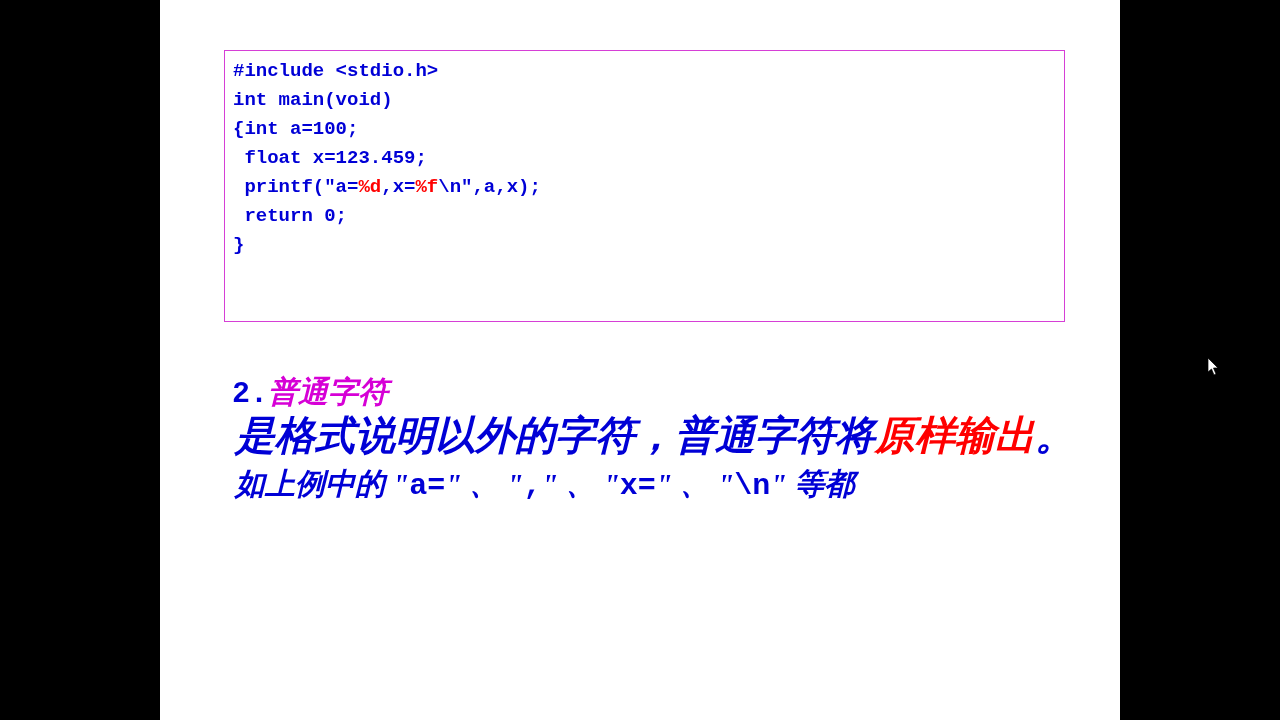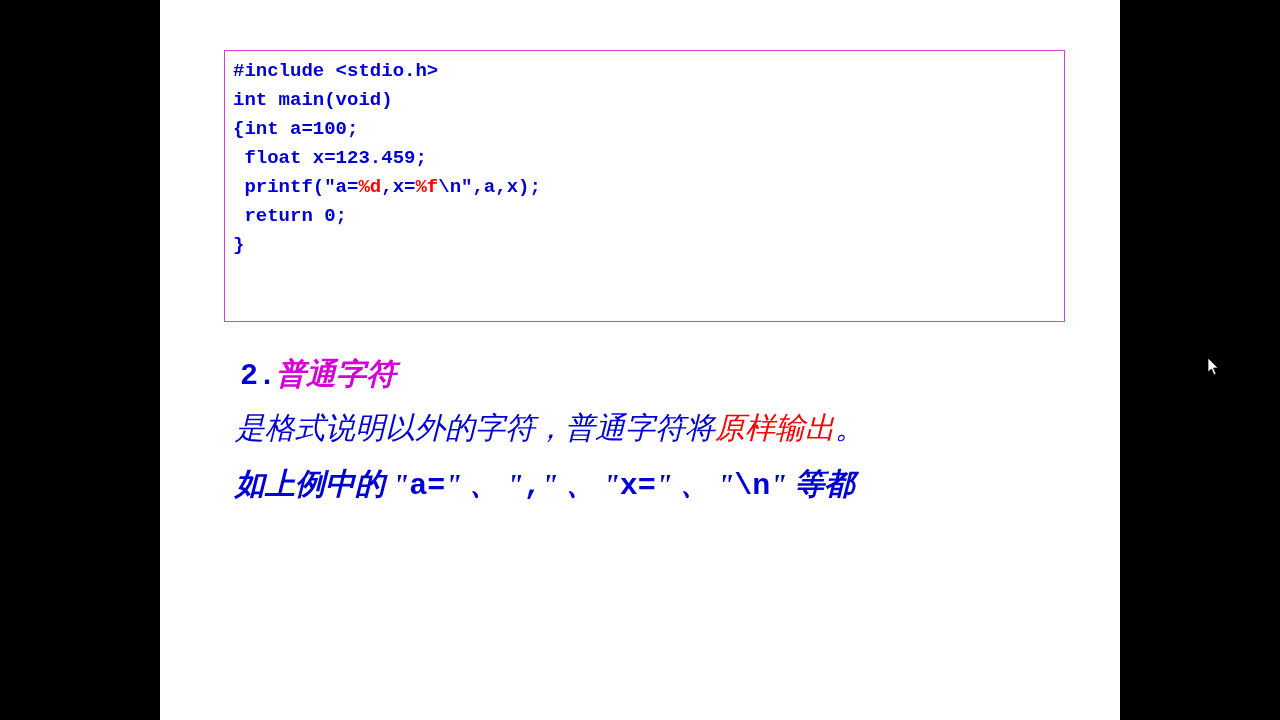--- a/index.html
+++ b/index.html
@@ -25,36 +25,35 @@
       font-size: 19px;
       font-weight: bold;
       color: #0000d6;
       line-height: 1.53;
       white-space: pre;
     }
     .fmt { color: #ff0000; }
     .heading {
       position: absolute;
       left: 72px;
-      top: 354px;
+      top: 372px;
       font-family: "Courier New", "KaiTi", "STKaiti", monospace;
       font-size: 30px;
       font-weight: bold;
       font-style: italic;
       color: #d600d6;
-      margin-left: 8px;
     }
     .heading .num { font-style: normal; color: #0000d6; font-family: "Courier New", monospace; }
     .para1 {
       position: absolute;
       left: 75px;
       top: 408px;
       font-family: "KaiTi", "STKaiti", serif;
-      font-size: 30px;
-      font-weight: normal;
+      font-size: 40px;
+      font-weight: bold;
       font-style: italic;
       color: #0000d6;
     }
     .red { color: #ff0000; font-style: italic; }
     .para2 {
       position: absolute;
       left: 75px;
       top: 460px;
       width: 890px;
       font-family: "KaiTi", "STKaiti", serif;

